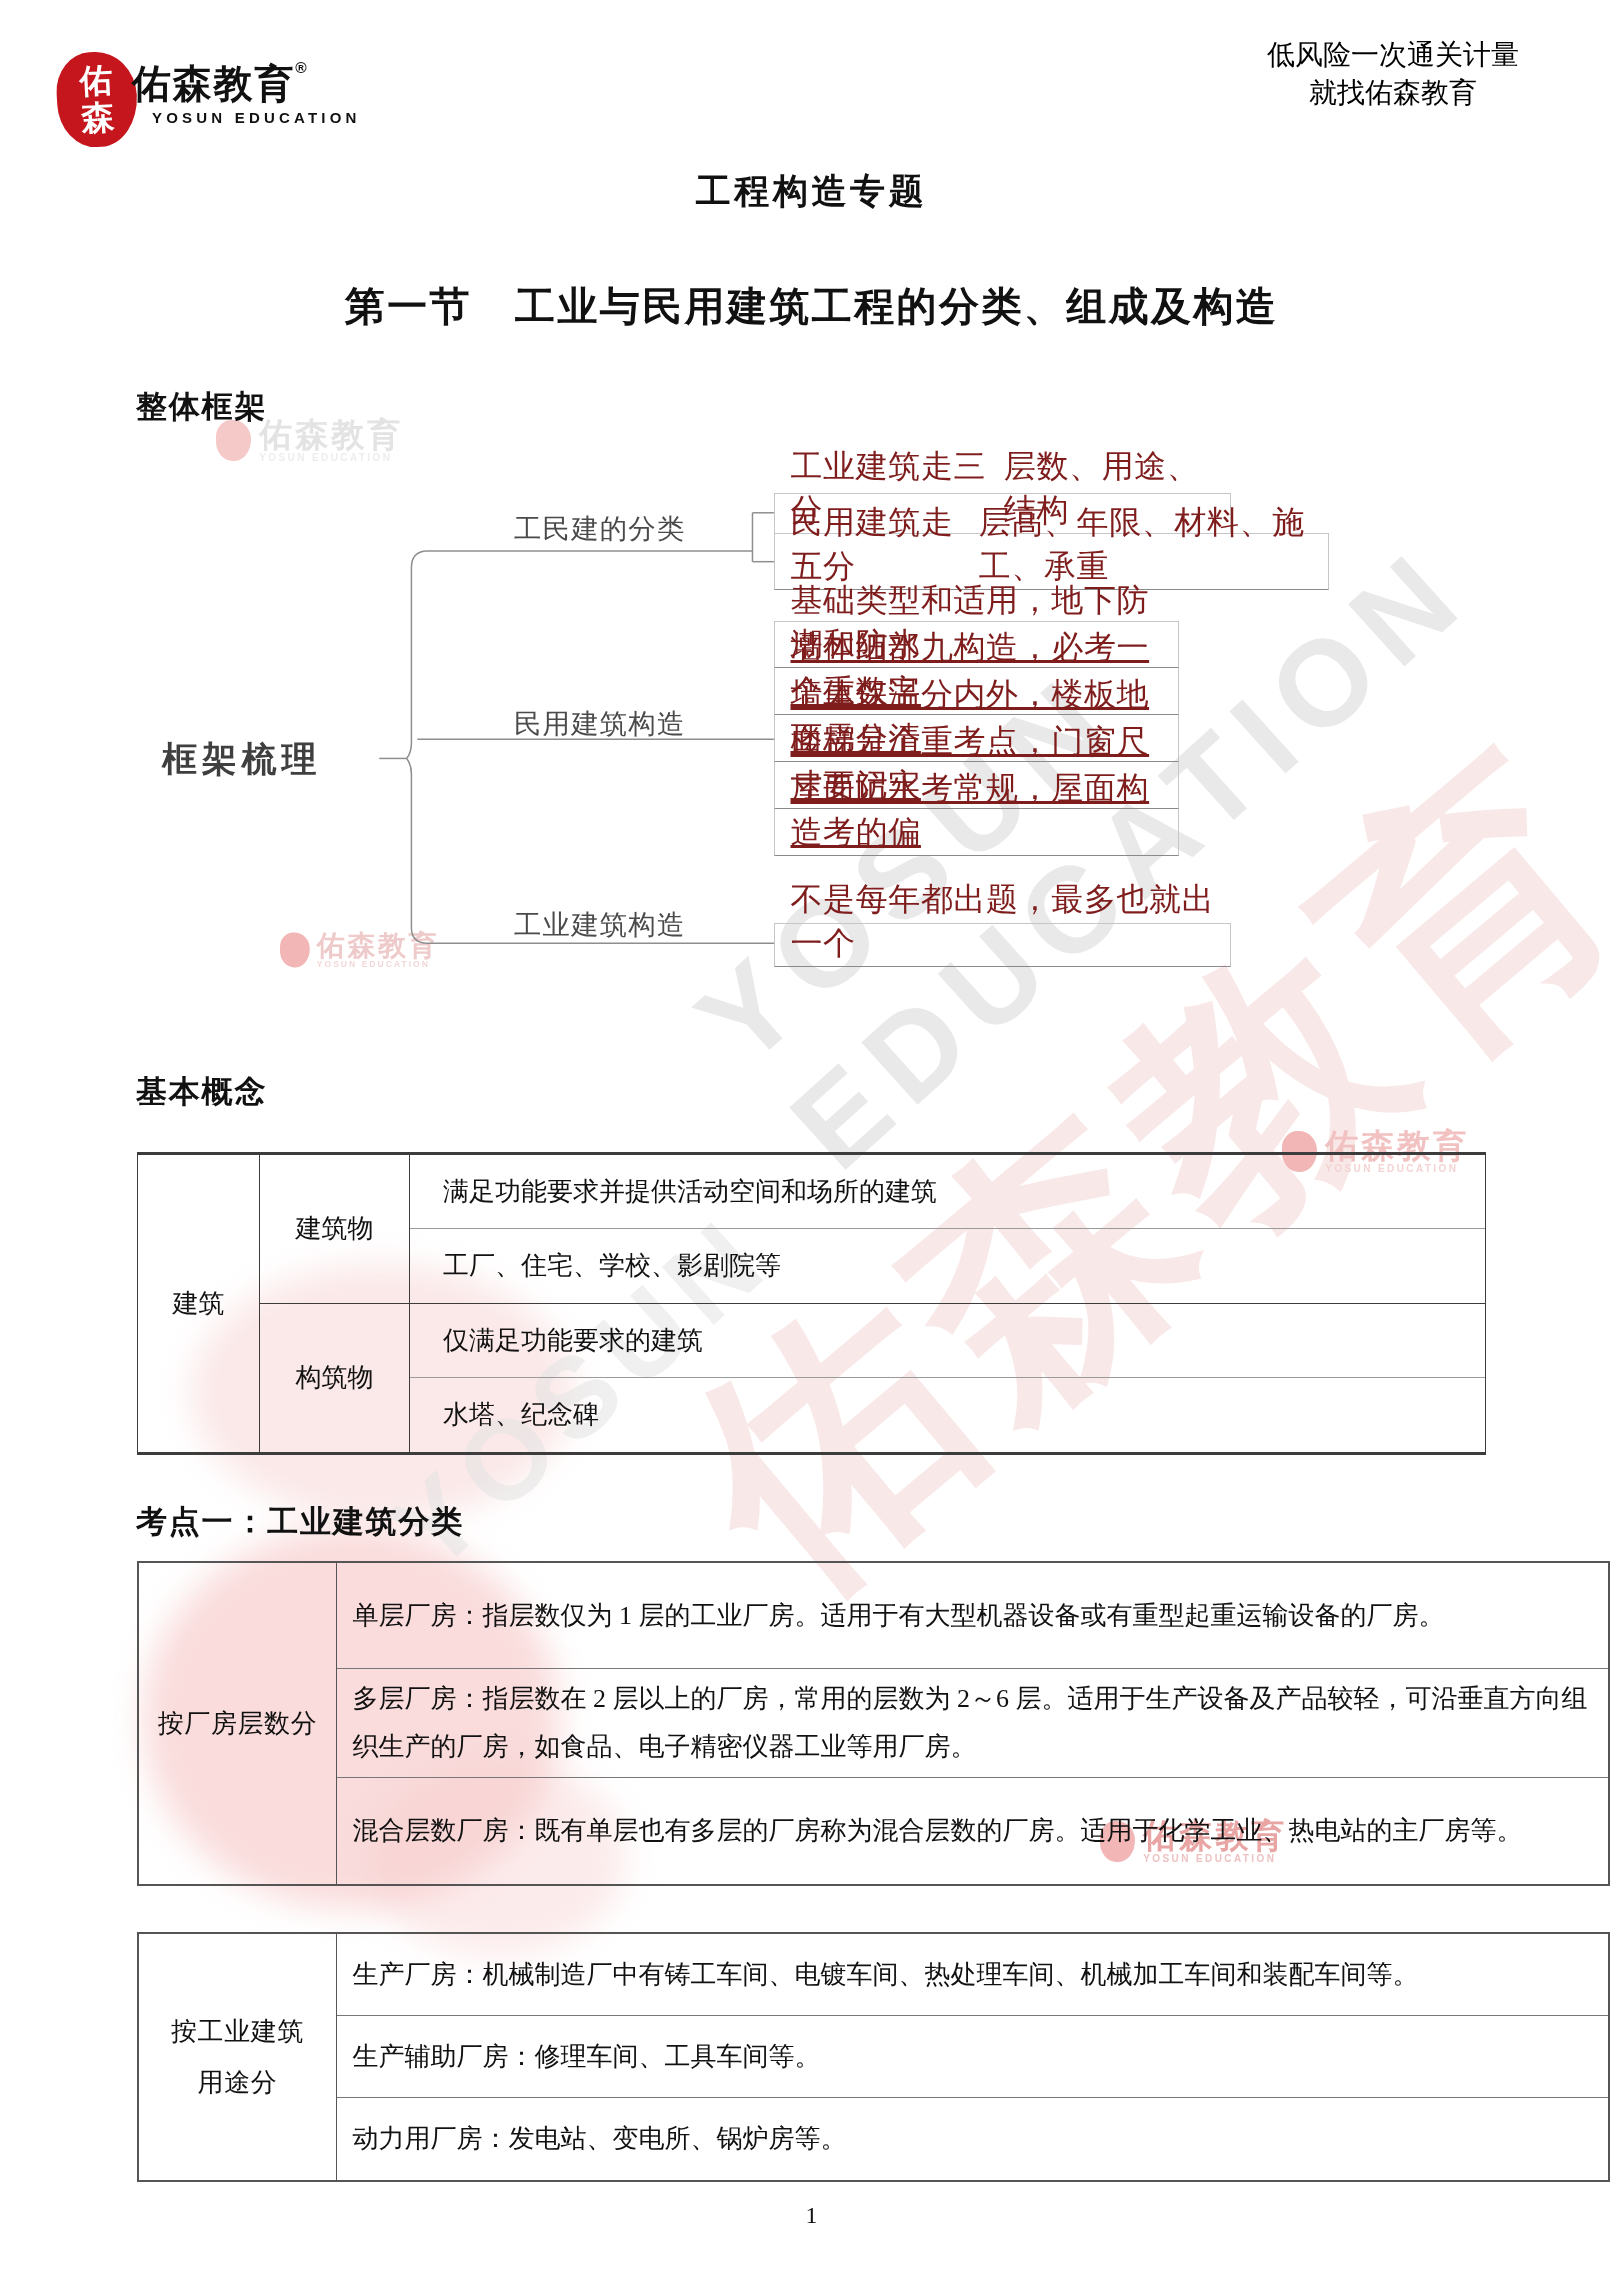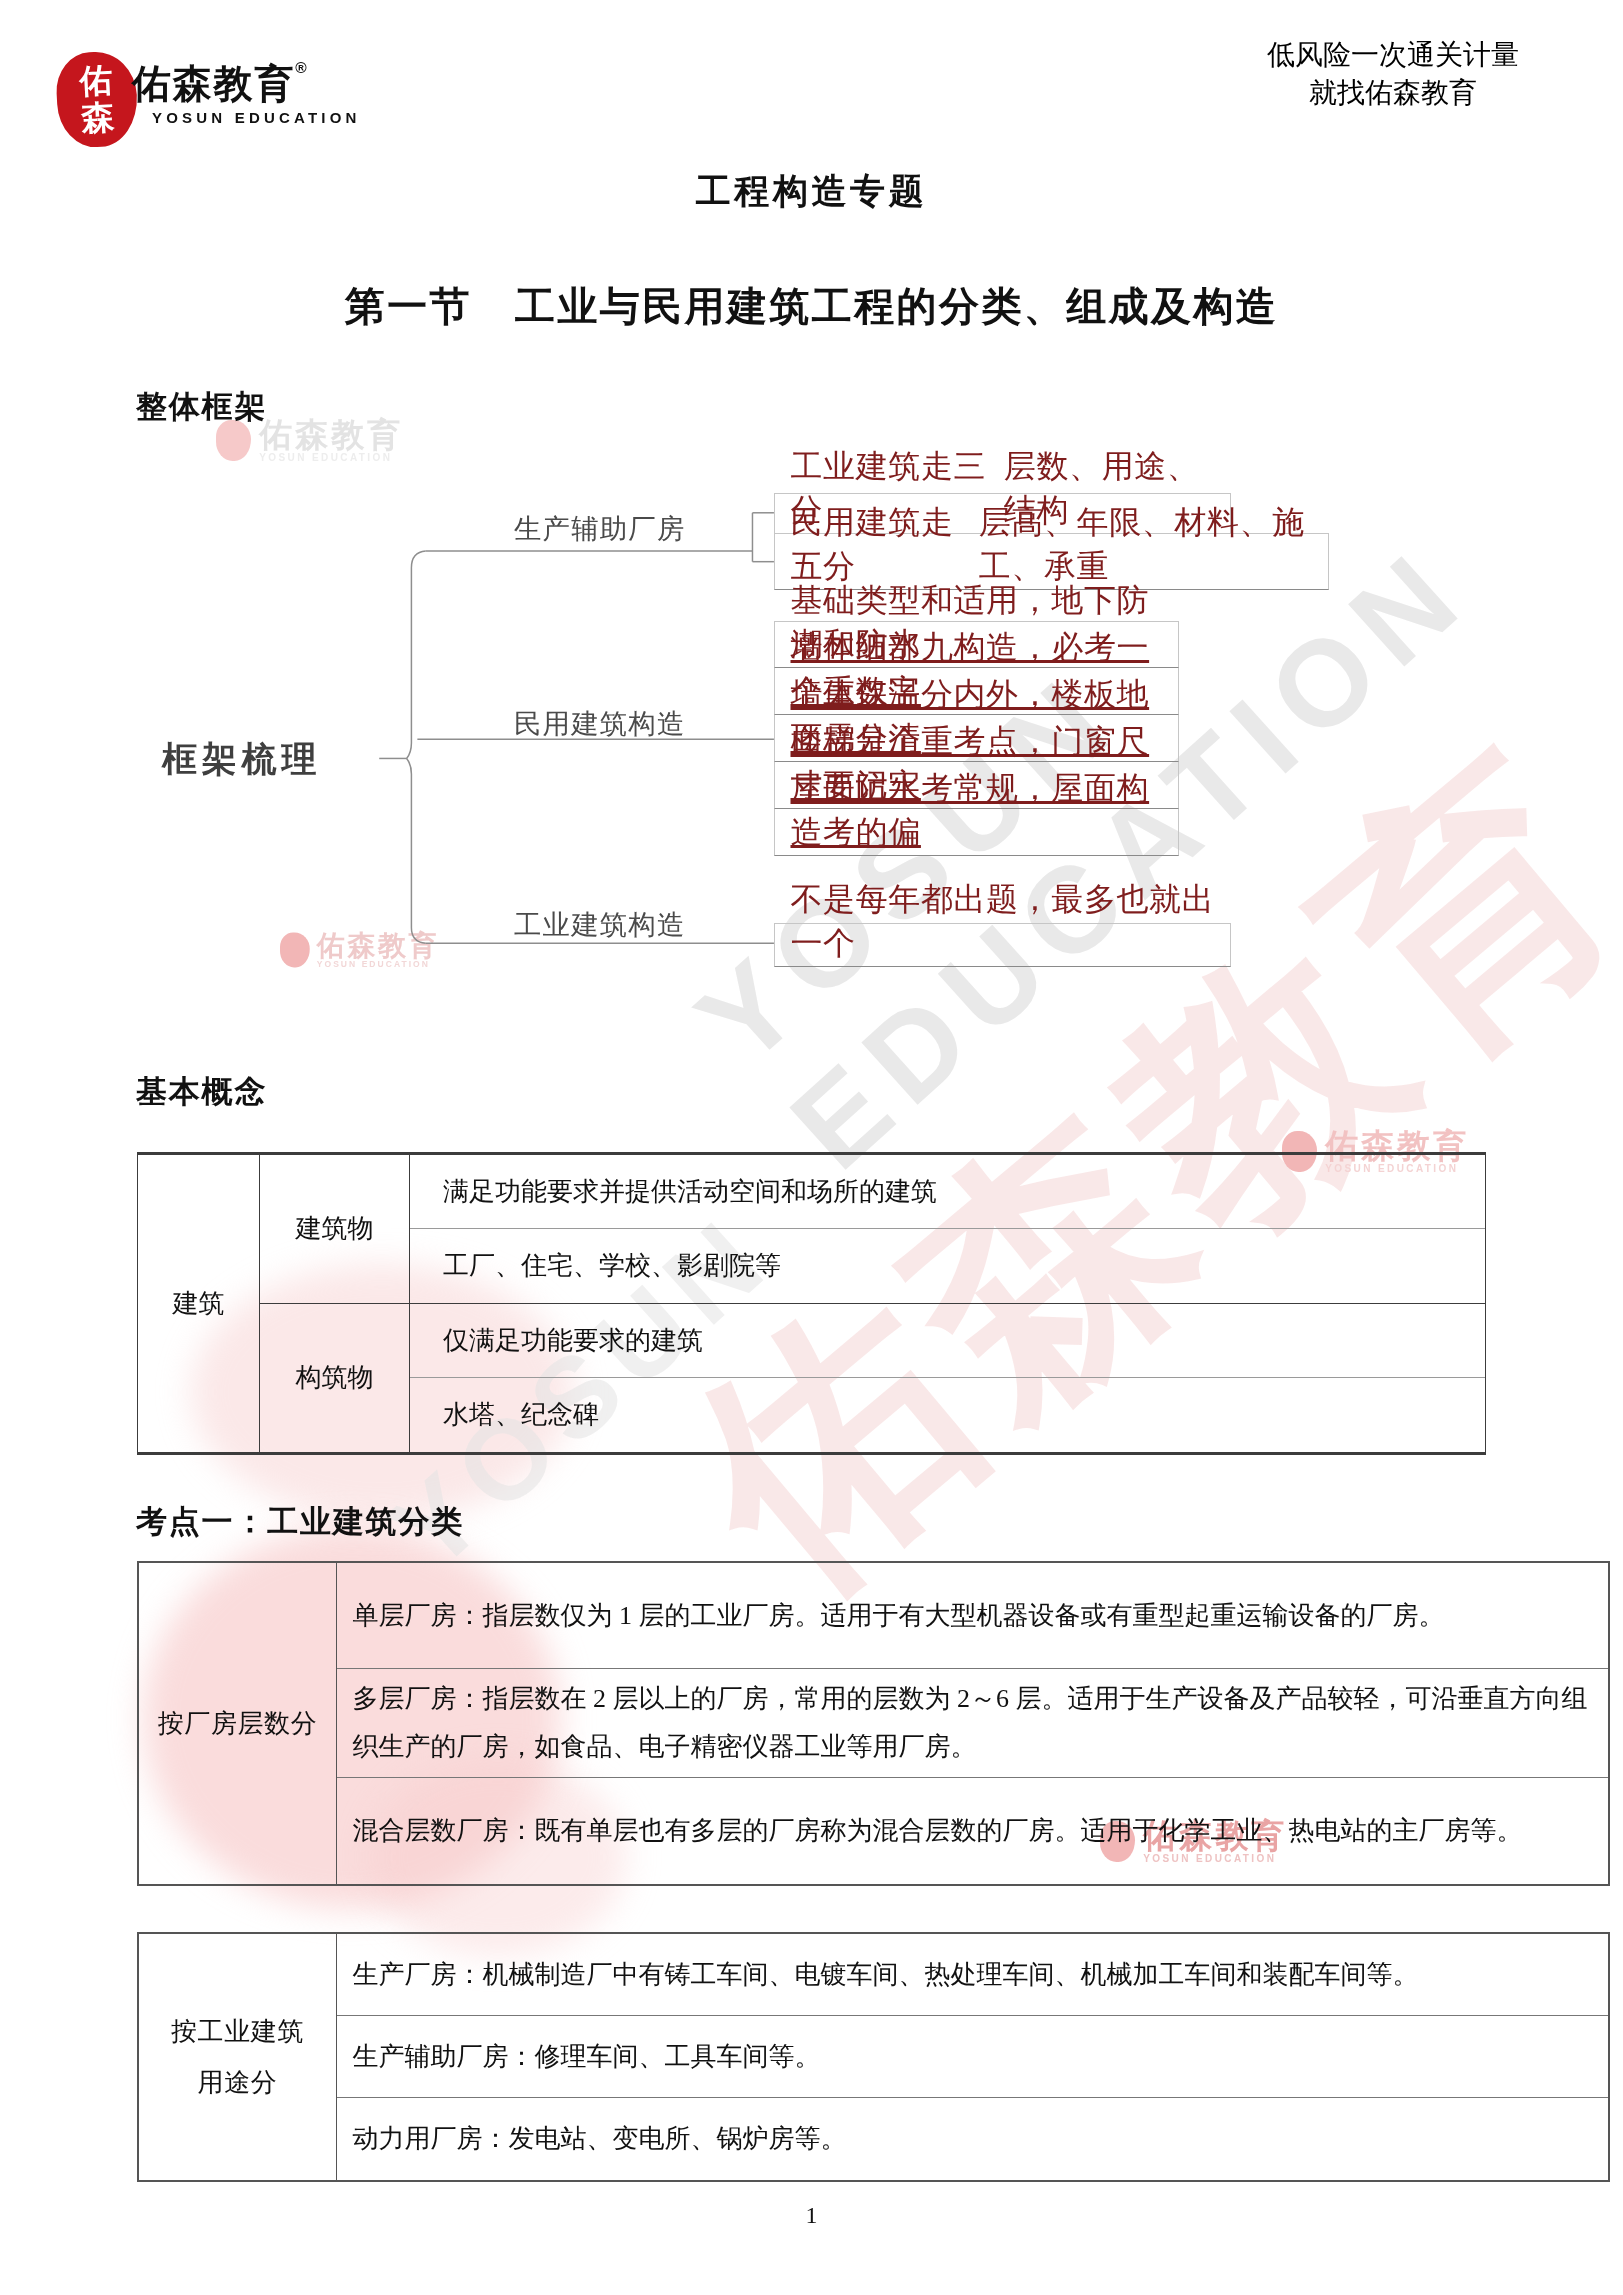--- a/index.html
+++ b/index.html
@@ -173,21 +173,21 @@
       <path d="M714,924 L1262,924"></path>
       <path d="M1262,860 L1262,942"></path>
       <path d="M1262,860 L1298,860"></path>
       <path d="M1262,942 L1298,942"></path>
       <path d="M700,1240 L1298,1240"></path>
       <path d="M714,1582 L1298,1582"></path>
     </g>
   </svg>
 
   <div class="abs mm-root">框架梳理</div>
-  <div class="abs mm-branch mm-b1">生产辅助厂房</div>
+  <div class="abs mm-branch mm-b1">工民建的分类</div>
   <div class="abs mm-branch mm-b2">民用建筑构造</div>
   <div class="abs mm-branch mm-b3">工业建筑构造</div>
 
   <div class="abs leaf leaf1">
     <span class="lcol">工业建筑走三分</span>
     <span>层数、用途、结构</span>
   </div>
   <div class="abs leaf leaf2">
     <span class="lcol">民用建筑走五分</span>
     <span>层高、年限、材料、施工、承重</span>

